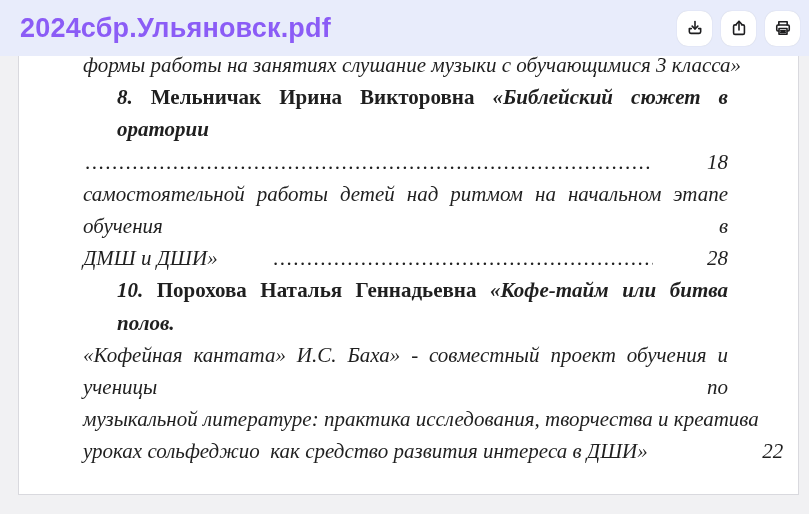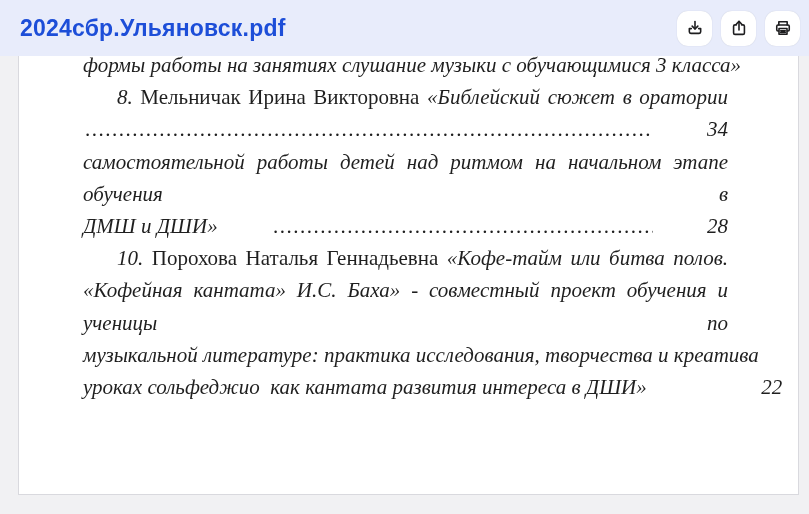--- a/index.html
+++ b/index.html
@@ -16,23 +16,23 @@
     position: absolute; top: 0; left: 0; right: 0;
     height: 56px;
     background: #e8ecfb;
     display: flex; align-items: center;
     padding: 0 9px 0 20px;
     box-sizing: border-box;
     z-index: 2;
   }
   .doc-title {
     flex: 1;
-    font-size: 23px;
+    font-size: 27px;
     font-weight: 700;
-    color: #1d4ed8;
+    color: #8b5cf6;
     letter-spacing: .2px;
     white-space: nowrap; overflow: hidden; text-overflow: ellipsis;
   }
   .hdr-btn {
     width: 35px; height: 35px;
     margin-left: 9px;
     border: none;
     border-radius: 11px;
     background: #ffffff;
     display: flex; align-items: center; justify-content: center;
@@ -60,21 +60,21 @@
 
   
   .toc {
     margin-top: -7px;
     font-family: "Liberation Serif", "DejaVu Serif", serif;
     font-size: 21px;
     line-height: 32.2px;
     color: #1f1f1f;
   }
   .toc-line { min-height: 32.2px; gap: 48px; }
-  .toc-line.indent { padding-left: 34px; }
+  .toc-line.indent { padding-left: 34px; font-weight: bold; }
   .justify-line {
     text-align: justify;
     text-align-last: justify;
   }
   .leader-line {
     display: flex;
     align-items: baseline;
   }
   .leader-line .line-text { white-space: pre; flex-shrink: 0; }
   .seg.italic { font-style: italic; }
@@ -133,35 +133,35 @@
   <div class="pdf-page">
     <div class="toc">
         <div class="toc-line leader-line">
           <span class="line-text"><span class="seg italic">формы работы на занятиях слушание музыки с обучающимися 3 класса» </span></span>
           <span class="dots seg">........................................................................................................................................</span>
           <span class="pagenum seg italic">28</span>
         </div>
         <div class="toc-line justify-line indent"><span class="line-text"><span class="seg italic">8. </span><span class="seg">Мельничак Ирина Викторовна </span><span class="seg italic">«Библейский сюжет в оратории</span></span></div>
         <div class="toc-line leader-line">
           <span class="dots seg">........................................................................................................................................</span>
-          <span class="pagenum seg italic">34</span>
+          <span class="pagenum seg italic">18</span>
         </div>
         <div class="toc-line justify-line"><span class="line-text"><span class="seg italic">самостоятельной работы детей над ритмом на начальном этапе обучения в</span></span></div>
         <div class="toc-line leader-line">
           <span class="line-text"><span class="seg italic">ДМШ и ДШИ» </span></span>
           <span class="dots seg">........................................................................................................................................</span>
           <span class="pagenum seg italic">28</span>
         </div>
         <div class="toc-line justify-line indent"><span class="line-text"><span class="seg italic">10. </span><span class="seg">Порохова Наталья Геннадьевна </span><span class="seg italic">«Кофе-тайм или битва полов.</span></span></div>
         <div class="toc-line justify-line"><span class="line-text"><span class="seg italic">«Кофейная кантата» И.С. Баха» - совместный проект обучения и ученицы по</span></span></div>
         <div class="toc-line leader-line">
           <span class="line-text"><span class="seg italic">музыкальной литературе: практика исследования, творчества и креатива</span></span>
           <span class="dots seg">........................................................................................................................................</span>
           <span class="pagenum seg italic">46</span>
         </div>
         <div class="toc-line leader-line">
-          <span class="line-text"><span class="seg italic">уроках сольфеджио  как кантата развития интереса в ДШИ»  </span></span>
+          <span class="line-text"><span class="seg italic">уроках сольфеджио  как средство развития интереса в ДШИ»  </span></span>
           <span class="dots seg">........................................................................................................................................</span>
           <span class="pagenum seg italic">22</span>
         </div>
       </div>
   </div>
 </div>
 
 </body></html>

